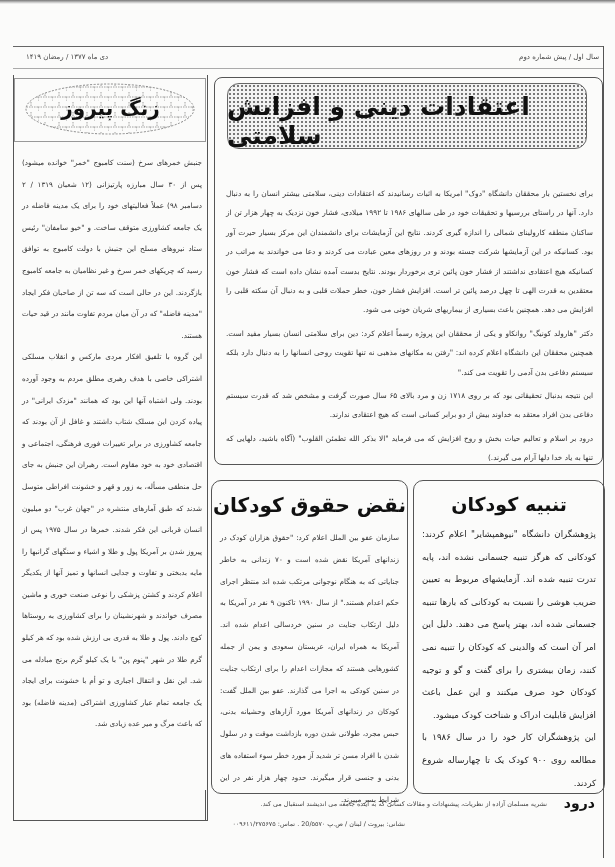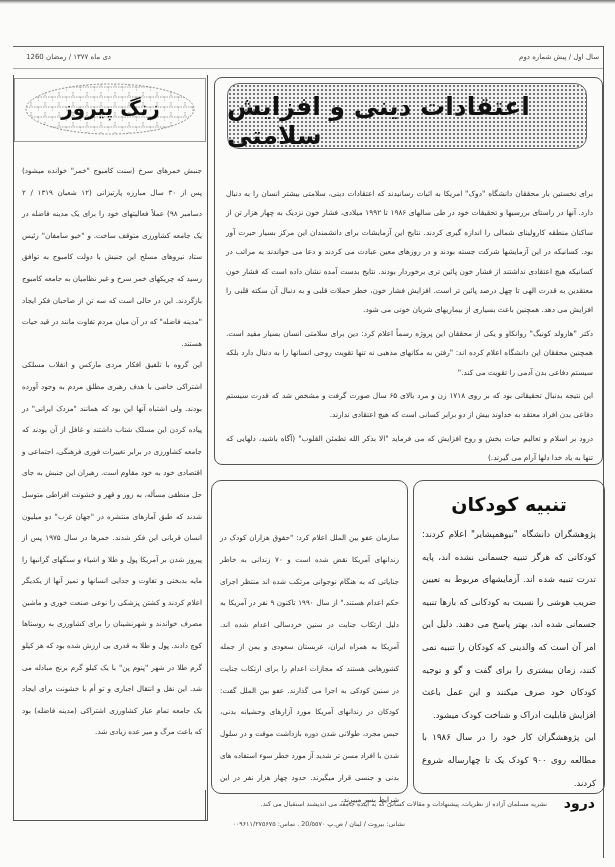--- a/index.html
+++ b/index.html
@@ -13,21 +13,21 @@
   .header-line2 { position:absolute; left:13px; top:68px; width:590px; height:1px; background:#aaa; }
   .hdr { position:absolute; top:53px; font-size:7px; color:#444; direction:rtl; white-space:nowrap; }
   .hdr-right { right:16px; }
   .hdr-left { left:26px; }
 
   
   .left-col { position:absolute; left:13px; top:75px; width:193px; height:745px; border:1px solid #555; border-top:none; }
   .left-title-box { position:absolute; left:14px; top:78px; width:190px; height:62px; border:1px solid #999; }
   .left-title-svg { position:absolute; left:24px; top:82px; }
   .left-title-text { position:absolute; left:24px; top:96px; width:173px; text-align:center; font-size:20px; font-weight:bold; color:#111; direction:rtl; letter-spacing:2px; }
-  .left-body { position:absolute; left:22px; top:152px; width:180px; direction:rtl; text-align:justify; font-size:7.2px; line-height:21.6px; color:#333;margin-top:8px; }
+  .left-body { position:absolute; left:22px; top:152px; width:180px; direction:rtl; text-align:justify; font-size:7.2px; line-height:21.6px; color:#333; }
   .left-body p { margin:0; }
 
   
   .main-box { position:absolute; left:214px; top:77px; width:387px; height:386px; border:1px solid #555; border-radius:8px; }
   .main-title-box { position:absolute; left:227px; top:83px; width:358px; height:64px; border:1px solid #666; border-radius:12px;
      background-image:radial-gradient(#777 0.8px, transparent 1px); background-size:4px 4px; background-color:#f2f2f2; }
   .main-title { position:absolute; left:227px; top:92px; width:358px; text-align:left; font-size:25px; font-weight:bold; color:#111; direction:rtl; }
   .main-body { position:absolute; left:222px; top:180px; width:375px; direction:rtl; text-align:justify; font-size:7.4px; line-height:19.4px; color:#333; }
   .main-body p { margin:4px; }
 
@@ -48,21 +48,21 @@
   .footer-text { position:absolute; right:68px; top:800px; font-size:6.4px; color:#444; direction:rtl; white-space:nowrap; }
   .footer-addr { position:absolute; right:210px; top:820px; font-size:6.4px; color:#444; direction:rtl; white-space:nowrap; }
   .footer-vline { position:absolute; left:205px; top:790px; width:1px; height:30px; background:#555; }
 </style>
 </head>
 <body>
 
 <div class="topshadow"></div>
 <div class="header-line"></div>
 <div class="hdr hdr-right">سال اول / پیش شماره دوم</div>
-<div class="hdr hdr-left">دی ماه ۱۳۷۷ / رمضان 1260</div>
+<div class="hdr hdr-left">دی ماه ۱۳۷۷ / رمضان ۱۴۱۹</div>
 <div class="header-line2"></div>
 <div class="frame"></div>
 
 <div class="left-col"></div>
 <div class="left-title-box"></div>
 <svg class="left-title-svg" width="173" height="54">
   <defs>
     <pattern id="brick" width="14" height="10" patternUnits="userSpaceOnUse">
       <path d="M0 5 H14 M7 0 V5 M0 5 V10" stroke="#888" stroke-width="0.8" fill="none" stroke-dasharray="1.5 1"></path>
     </pattern>
@@ -87,20 +87,21 @@
 
 <div class="box box-right">
   <div class="box-title">تنبیه کودکان</div>
   <div class="box-body">
     <p>پژوهشگران دانشگاه "نیوهمپشایر" اعلام کردند: کودکانی که هرگز تنبیه جسمانی نشده اند، پایه تدرت تنبیه شده اند. آزمایشهای مربوط به تعیین ضریب هوشی را نسبت به کودکانی که بارها تنبیه جسمانی شده اند، بهتر پاسخ می دهند. دلیل این امر آن است که والدینی که کودکان را تنبیه نمی کنند، زمان بیشتری را برای گفت و گو و توجیه کودکان خود صرف میکنند و این عمل باعث افزایش قابلیت ادراک و شناخت کودک میشود.</p>
     <p>این پژوهشگران کار خود را در سال ۱۹۸۶ با مطالعه روی ۹۰۰ کودک یک تا چهارساله شروع کردند.</p>
   </div>
 </div>
 
 <div class="box box-mid">
+  <div class="box-title">نقض حقوق کودکان</div>
   <div class="box-body">
     <p>سازمان عفو بین الملل اعلام کرد: "حقوق هزاران کودک در زندانهای آمریکا نقض شده است و ۷۰ زندانی به خاطر جنایاتی که به هنگام نوجوانی مرتکب شده اند منتظر اجرای حکم اعدام هستند." از سال ۱۹۹۰ تاکنون ۹ نفر در آمریکا به دلیل ارتکاب جنایت در سنین خردسالی اعدام شده اند. آمریکا به همراه ایران، عربستان سعودی و یمن از جمله کشورهایی هستند که مجازات اعدام را برای ارتکاب جنایت در سنین کودکی به اجرا می گذارند. عفو بین الملل گفت: کودکان در زندانهای آمریکا مورد آزارهای وحشیانه بدنی، حبس مجرد، طولانی شدن دوره بازداشت موقت و در سلول شدن با افراد مسن تر شدید آز مورد خطر سوء استفاده های بدنی و جنسی قرار میگیرند. حدود چهار هزار نفر در این شرایط بسر میبرند.</p>
   </div>
 </div>
 
 <div class="footer-vline"></div>
 <div class="footer-label">درود</div>
 <div class="footer-text">نشریه مسلمان آزاده از نظریات، پیشنهادات و مقالات کسانی که به آینده جامعه می اندیشند استقبال می کند.</div>
 <div class="footer-addr">نشانی: بیروت / لبنان / ص.پ 20/۵۵۷۰ . تماس: ۰۰۹۶۱۱/۲۷۵۶۷۵</div>
 

